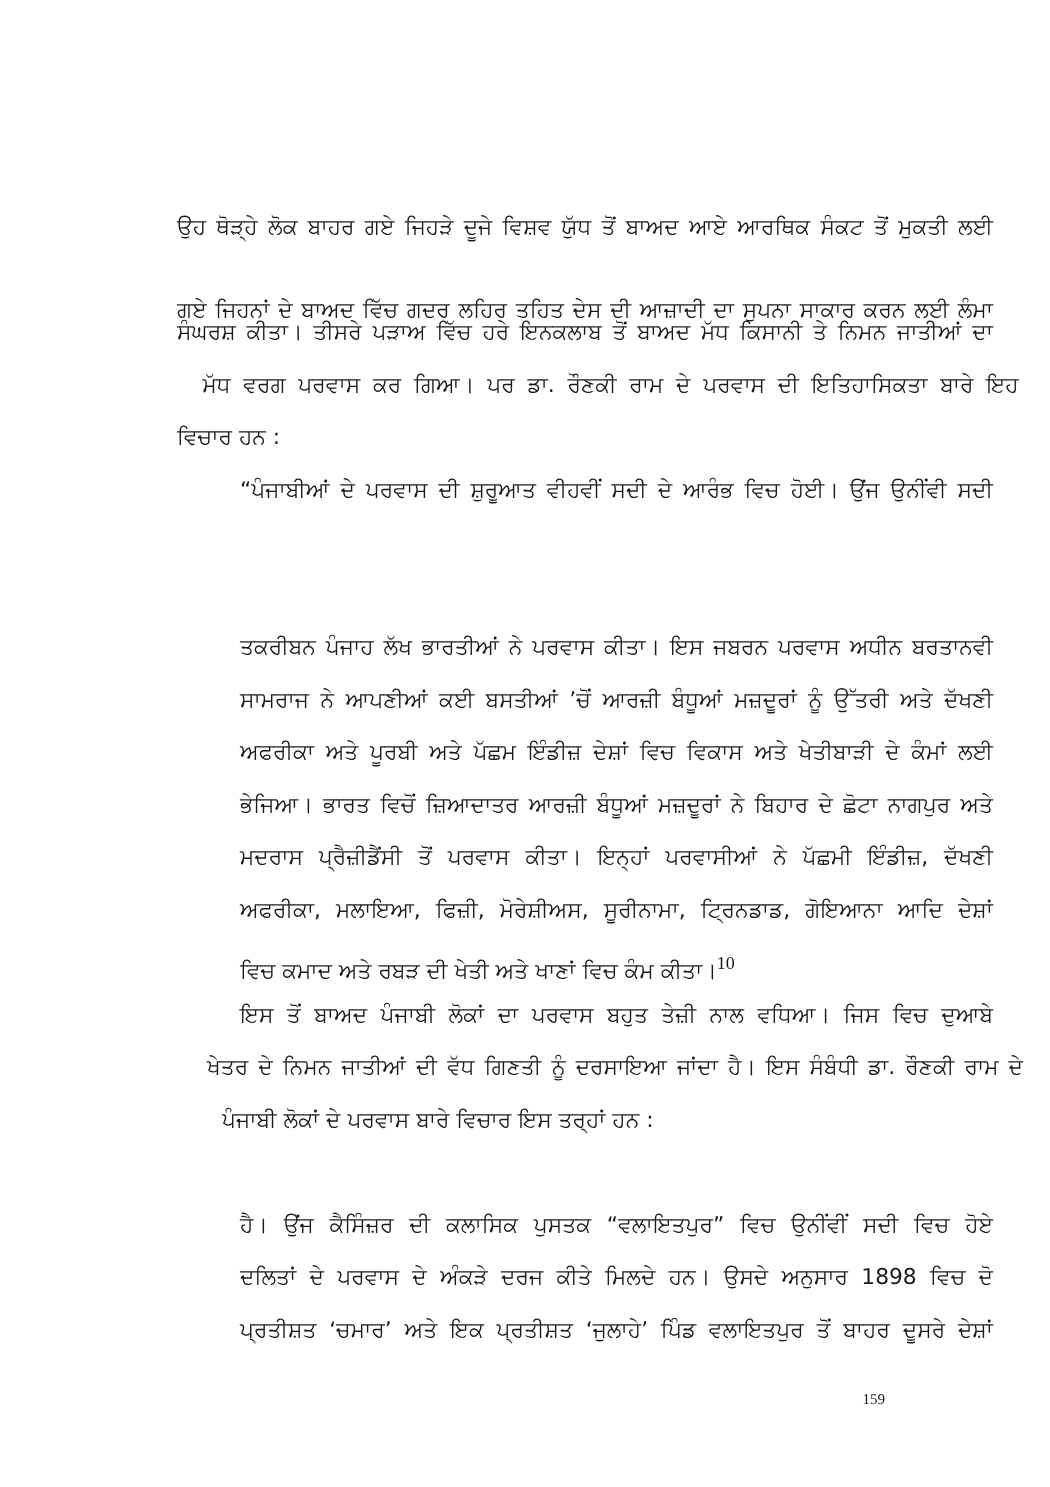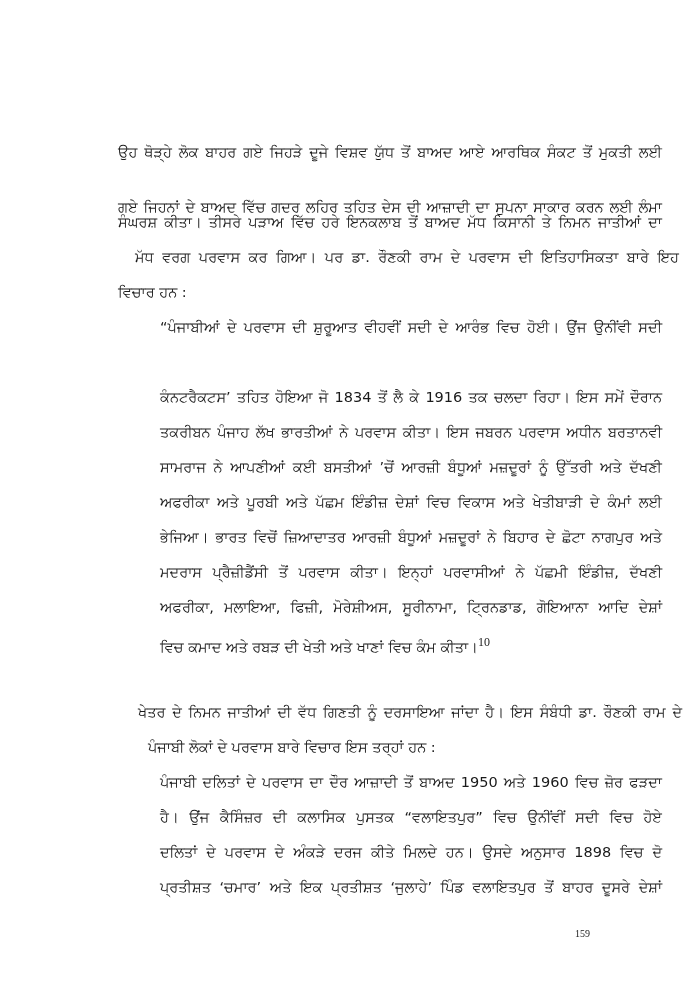--- a/index.html
+++ b/index.html
@@ -18,33 +18,32 @@
 
 <div class="page">
 
   <div class="line full just" style="top:142px;">ਉਹ ਥੋੜ੍ਹੇ ਲੋਕ ਬਾਹਰ ਗਏ ਜਿਹੜੇ ਦੂਜੇ ਵਿਸ਼ਵ ਯੁੱਧ ਤੋਂ ਬਾਅਦ ਆਏ ਆਰਥਿਕ ਸੰਕਟ ਤੋਂ ਮੁਕਤੀ ਲਈ</div>
   <div class="line full just" style="top:177px;margin-top:20px;">ਗਏ ਜਿਹਨਾਂ ਦੇ ਬਾਅਦ ਵਿੱਚ ਗਦਰ ਲਹਿਰ ਤਹਿਤ ਦੇਸ ਦੀ ਆਜ਼ਾਦੀ ਦਾ ਸੁਪਨਾ ਸਾਕਾਰ ਕਰਨ ਲਈ ਲੰਮਾ</div>
   <div class="line full just" style="top:212px;">ਸੰਘਰਸ਼ ਕੀਤਾ। ਤੀਸਰੇ ਪੜਾਅ ਵਿੱਚ ਹਰੇ ਇਨਕਲਾਬ ਤੋਂ ਬਾਅਦ ਮੱਧ ਕਿਸਾਨੀ ਤੇ ਨਿਮਨ ਜਾਤੀਆਂ ਦਾ</div>
   <div class="line full just" style="top:247px;margin-left:17px;">ਮੱਧ ਵਰਗ ਪਰਵਾਸ ਕਰ ਗਿਆ। ਪਰ ਡਾ. ਰੌਣਕੀ ਰਾਮ ਦੇ ਪਰਵਾਸ ਦੀ ਇਤਿਹਾਸਿਕਤਾ ਬਾਰੇ ਇਹ</div>
   <div class="line full" style="top:282px;">ਵਿਚਾਰ ਹਨ :</div>
 
   <div class="line ind just" style="top:317px;">“ਪੰਜਾਬੀਆਂ ਦੇ ਪਰਵਾਸ ਦੀ ਸ਼ੁਰੂਆਤ ਵੀਹਵੀਂ ਸਦੀ ਦੇ ਆਰੰਭ ਵਿਚ ਹੋਈ। ਉਂਜ ਉਨੀਂਵੀ ਸਦੀ</div>
-  <div class="line ind just" style="top:387px;">ਕੰਨਟਰੈਕਟਸ’ ਤਹਿਤ ਹੋਇਆ ਜੋ 1834 ਤੋਂ ਲੈ ਕੇ 1916 ਤਕ ਚਲਦਾ ਰਿਹਾ। ਇਸ ਸਮੇਂ ਦੌਰਾਨ</div>
   <div class="line ind just" style="top:422px;">ਤਕਰੀਬਨ ਪੰਜਾਹ ਲੱਖ ਭਾਰਤੀਆਂ ਨੇ ਪਰਵਾਸ ਕੀਤਾ। ਇਸ ਜਬਰਨ ਪਰਵਾਸ ਅਧੀਨ ਬਰਤਾਨਵੀ</div>
   <div class="line ind just" style="top:457px;">ਸਾਮਰਾਜ ਨੇ ਆਪਣੀਆਂ ਕਈ ਬਸਤੀਆਂ ’ਚੋਂ ਆਰਜ਼ੀ ਬੰਧੂਆਂ ਮਜ਼ਦੂਰਾਂ ਨੂੰ ਉੱਤਰੀ ਅਤੇ ਦੱਖਣੀ</div>
   <div class="line ind just" style="top:492px;">ਅਫਰੀਕਾ ਅਤੇ ਪੂਰਬੀ ਅਤੇ ਪੱਛਮ ਇੰਡੀਜ਼ ਦੇਸ਼ਾਂ ਵਿਚ ਵਿਕਾਸ ਅਤੇ ਖੇਤੀਬਾੜੀ ਦੇ ਕੰਮਾਂ ਲਈ</div>
   <div class="line ind just" style="top:527px;">ਭੇਜਿਆ। ਭਾਰਤ ਵਿਚੋਂ ਜ਼ਿਆਦਾਤਰ ਆਰਜ਼ੀ ਬੰਧੂਆਂ ਮਜ਼ਦੂਰਾਂ ਨੇ ਬਿਹਾਰ ਦੇ ਛੋਟਾ ਨਾਗਪੁਰ ਅਤੇ</div>
   <div class="line ind just" style="top:562px;">ਮਦਰਾਸ ਪ੍ਰੈਜ਼ੀਡੈਂਸੀ ਤੋਂ ਪਰਵਾਸ ਕੀਤਾ। ਇਨ੍ਹਾਂ ਪਰਵਾਸੀਆਂ ਨੇ ਪੱਛਮੀ ਇੰਡੀਜ਼, ਦੱਖਣੀ</div>
   <div class="line ind just" style="top:597px;">ਅਫਰੀਕਾ, ਮਲਾਇਆ, ਫਿਜ਼ੀ, ਮੋਰੇਸ਼ੀਅਸ, ਸੂਰੀਨਾਮਾ, ਟ੍ਰਿਨਡਾਡ, ਗੋਇਆਨਾ ਆਦਿ ਦੇਸ਼ਾਂ</div>
   <div class="line ind" style="top:632px;">
     <span>ਵਿਚ ਕਮਾਦ ਅਤੇ ਰਬੜ ਦੀ ਖੇਤੀ ਅਤੇ ਖਾਣਾਂ ਵਿਚ ਕੰਮ ਕੀਤਾ।</span><span class="sup">10</span>
   </div>
 
+  <div class="line ind just" style="top:667px;">ਇਸ ਤੋਂ ਬਾਅਦ ਪੰਜਾਬੀ ਲੋਕਾਂ ਦਾ ਪਰਵਾਸ ਬਹੁਤ ਤੇਜ਼ੀ ਨਾਲ ਵਧਿਆ। ਜਿਸ ਵਿਚ ਦੁਆਬੇ</div>
   <div class="line full just" style="top:702px;margin-left:20px;">ਖੇਤਰ ਦੇ ਨਿਮਨ ਜਾਤੀਆਂ ਦੀ ਵੱਧ ਗਿਣਤੀ ਨੂੰ ਦਰਸਾਇਆ ਜਾਂਦਾ ਹੈ। ਇਸ ਸੰਬੰਧੀ ਡਾ. ਰੌਣਕੀ ਰਾਮ ਦੇ</div>
   <div class="line full" style="top:737px;margin-left:30px;">ਪੰਜਾਬੀ ਲੋਕਾਂ ਦੇ ਪਰਵਾਸ ਬਾਰੇ ਵਿਚਾਰ ਇਸ ਤਰ੍ਹਾਂ ਹਨ :</div>
 
-  <div class="line ind just" style="top:772px;">ਪੰਜਾਬੀ ਦਲਿਤਾਂ ਦੇ ਪਰਵਾਸ ਦਾ ਦੌਰ ਆਜ਼ਾਦੀ ਤੋਂ ਬਾਅਦ 1950 ਅਤੇ 1960 ਵਿਚ ਜ਼ੋਰ ਫੜਦਾ</div>
   <div class="line ind just" style="top:807px;">ਹੈ। ਉਂਜ ਕੈਸਿੰਜ਼ਰ ਦੀ ਕਲਾਸਿਕ ਪੁਸਤਕ “ਵਲਾਇਤਪੁਰ” ਵਿਚ ਉਨੀਂਵੀਂ ਸਦੀ ਵਿਚ ਹੋਏ</div>
   <div class="line ind just" style="top:842px;">ਦਲਿਤਾਂ ਦੇ ਪਰਵਾਸ ਦੇ ਅੰਕੜੇ ਦਰਜ ਕੀਤੇ ਮਿਲਦੇ ਹਨ। ਉਸਦੇ ਅਨੁਸਾਰ 1898 ਵਿਚ ਦੋ</div>
   <div class="line ind just" style="top:877px;">ਪ੍ਰਤੀਸ਼ਤ ‘ਚਮਾਰ’ ਅਤੇ ਇਕ ਪ੍ਰਤੀਸ਼ਤ ‘ਜੁਲਾਹੇ’ ਪਿੰਡ ਵਲਾਇਤਪੁਰ ਤੋਂ ਬਾਹਰ ਦੂਸਰੇ ਦੇਸ਼ਾਂ</div>
 
   <div class="pagenum">159</div>
 </div>
 
 </body></html>

